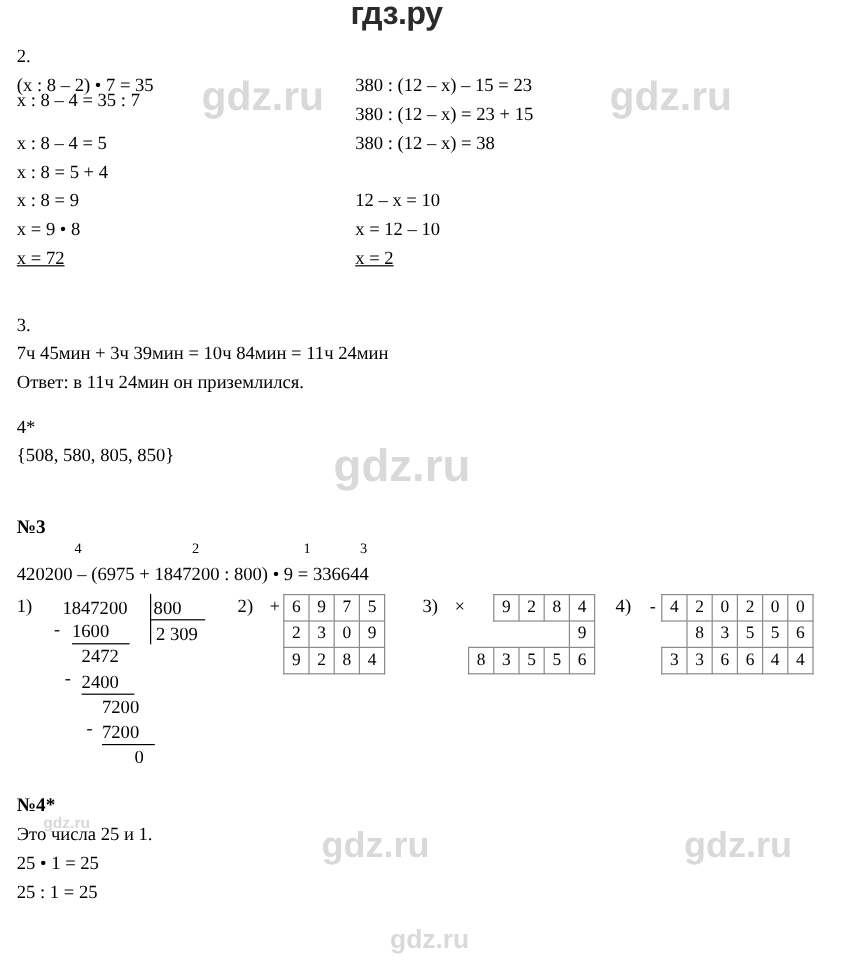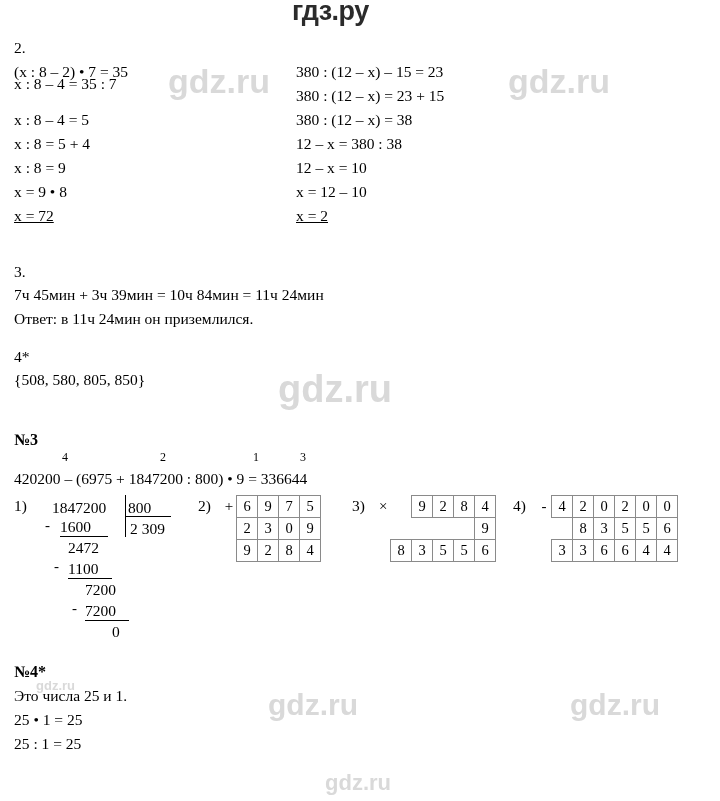--- a/index.html
+++ b/index.html
@@ -142,21 +142,20 @@
   <div class="t col-left" style="top:72px;font-family:Liberation Serif, serif;">х : 8 – 4 = 35 : 7</div>
   <div class="t col-left" style="top:108px;">х : 8 – 4 = 5</div>
   <div class="t col-left" style="top:132px;">х : 8 = 5 + 4</div>
   <div class="t col-left" style="top:156px;">х : 8 = 9</div>
   <div class="t col-left" style="top:180px;">х = 9 • 8</div>
   <div class="t col-left u" style="top:204px;">х = 72</div>
 
   <div class="t col-right" style="top:60px;">380 : (12 – х) – 15 = 23</div>
   <div class="t col-right" style="top:84px;">380 : (12 – х) = 23 + 15</div>
   <div class="t col-right" style="top:108px;">380 : (12 – х) = 38</div>
-  <div class="t col-right" style="top:132px;">12 – х = 380 : 38</div>
   <div class="t col-right" style="top:156px;">12 – х = 10</div>
   <div class="t col-right" style="top:180px;">х = 12 – 10</div>
   <div class="t col-right u" style="top:204px;">х = 2</div>
 
   <div class="t col-left" style="top:260px;">3.</div>
   <div class="t col-left" style="top:283px;">7ч 45мин + 3ч 39мин = 10ч 84мин = 11ч 24мин</div>
   <div class="t col-left" style="top:307px;">Ответ: в 11ч 24мин он приземлился.</div>
 
   <div class="t col-left" style="top:345px;">4*</div>
   <div class="t col-left" style="top:368px;">{508, 580, 805, 850}</div>
@@ -177,21 +176,21 @@
     <div class="vline" style="left:85px; top:0px; height:42px;"></div>
     <div class="hline" style="left:85px; top:21px; width:46px;"></div>
     <div class="row" style="left:90px; top:23px;">2 309</div>
 
     <div class="minus" style="left:5px; top:20px;">-</div>
     <div class="row" style="left:20px; top:21px;">1600</div>
     <div class="hline" style="left:20px; top:41px; width:48px;"></div>
 
     <div class="row" style="left:28px; top:42px;">2472</div>
     <div class="minus" style="left:14px; top:61px;">-</div>
-    <div class="row" style="left:28px; top:63px;">1100</div>
+    <div class="row" style="left:28px; top:63px;">2400</div>
     <div class="hline" style="left:28px; top:83px; width:44px;"></div>
 
     <div class="row" style="left:45px; top:84px;">7200</div>
     <div class="minus" style="left:32px; top:103px;">-</div>
     <div class="row" style="left:45px; top:105px;">7200</div>
     <div class="hline" style="left:45px; top:125px; width:44px;"></div>
 
     <div class="row" style="left:72px; top:126px;">0</div>
   </div>
 

